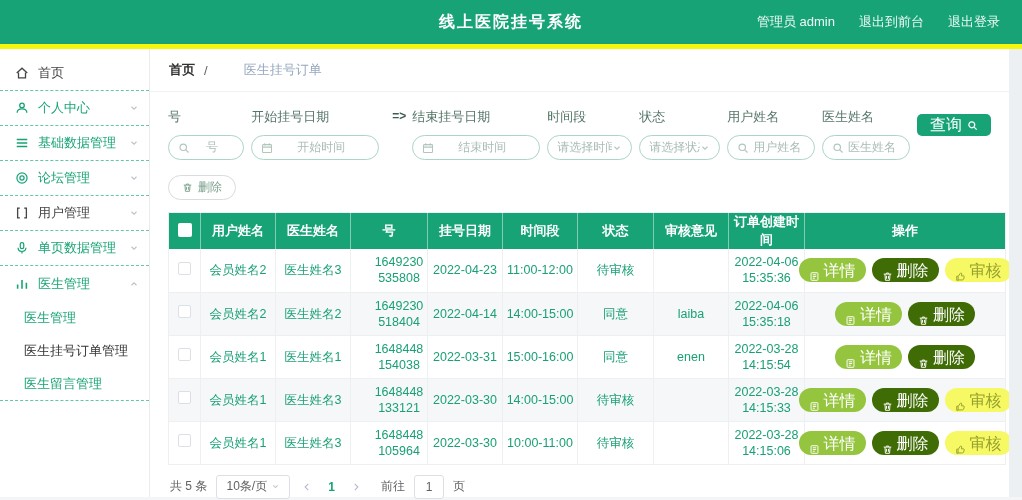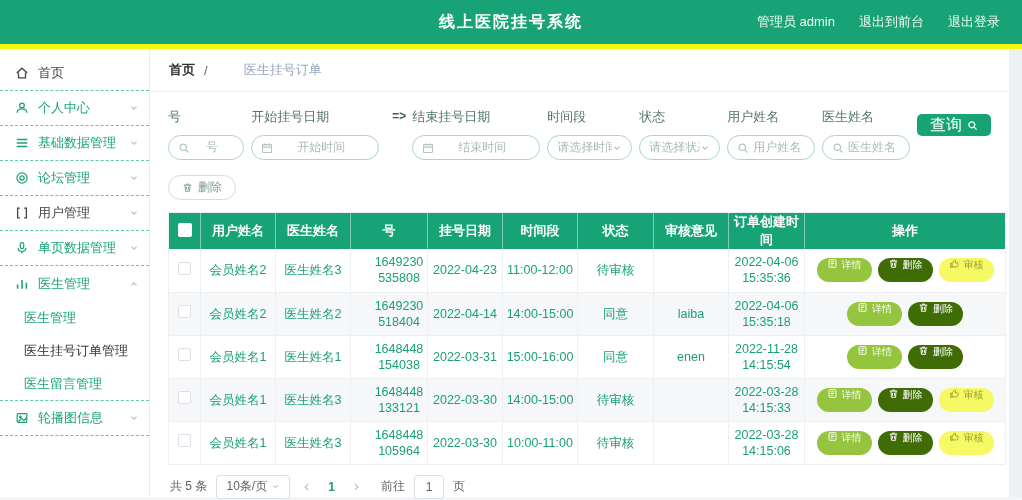--- a/index.html
+++ b/index.html
@@ -53,21 +53,21 @@
   
   table { border-collapse:collapse; width:838px; table-layout:fixed; border:1px solid #ebeef5; }
   thead th { background:#18a377; color:#fff; font-size:13px; font-weight:bold; height:28px; border-right:1px solid rgba(255,255,255,0.45); text-align:center; }
   thead th:last-child { border-right:none; }
   tbody td { height:43px; border:1px solid #edf0f2; border-top:none; text-align:center; color:#1aa077; font-size:12.5px; line-height:16px; vertical-align:middle; padding:2px; }
   tbody tr:nth-child(even) { background:#f5f7f8; }
   td.num { word-break:break-all;padding-left:22px; }
   .cb { width:13px; height:13px; border:1px solid #dcdfe6; border-radius:2px; background:#fff; display:inline-block; cursor:pointer; }
   .cb.head { border:none; width:14px; height:14px; }
   .ops { display:flex; align-items:center; justify-content:center; gap:6px; }
-  .pillbtn { height:24px; border:none; border-radius:13px; font-size:10px; display:inline-flex; align-items:flex-start; gap:4px; padding:0 10px; cursor:pointer; white-space:nowrap; }
+  .pillbtn { height:24px; border:none; border-radius:13px; font-size:16px; display:inline-flex; align-items:flex-end; gap:4px; padding:0 10px; cursor:pointer; white-space:nowrap; }
   .pb-detail { background:#95c53e; color:#fff; }
   .pb-delete { background:#406c05; color:#fff; }
   .pb-audit  { background:#f6f963; color:#97a12f; }
 
   
   .pagination { display:flex; align-items:center; margin:10px 0 0 2px; font-size:12px; color:#606266; gap:9px; }
   .pg-size { width:74px; height:24px; border:1px solid #dcdfe6; border-radius:3px; display:flex; align-items:center; justify-content:center; gap:4px; color:#606266; cursor:pointer; background:#fff; }
   .pg-size .chev { color:#c0c4cc; display:inline-flex; }
   .pg-arrow { color:#b4bccc; display:inline-flex; cursor:pointer; padding:0 3px; }
   .pg-current { color:#18a377; font-weight:bold; padding:0 4px; cursor:pointer; }
@@ -187,35 +187,20 @@
         <span>医生管理</span>
       </div>
       <div class="side-sub active">
         <span>医生挂号订单管理</span>
       </div>
       <div class="side-sub">
         <span>医生留言管理</span>
       </div>
     </div>
 
-    <div class="side-item">
-      <span class="icn">
-          <svg width="14" height="14" viewBox="0 0 16 16" fill="none" stroke="currentColor" stroke-width="1.4">
-            <rect x="2.5" y="3" width="11" height="10" rx="1"></rect>
-            <circle cx="6" cy="6.7" r="1"></circle>
-            <path d="M4 12l3.3-3.8 2.8 2.8 2-2.4 1.4 1.5"></path>
-          </svg>
-        </span>
-      <span>轮播图信息</span>
-      <span class="chev">
-          <svg width="10" height="10" viewBox="0 0 16 16" fill="none" stroke="currentColor" stroke-width="1.8">
-            <path d="M4 6l4 4 4-4"></path>
-          </svg>
-        </span>
-    </div>
   </nav>
 
   <main class="main">
     <div class="breadcrumb">
       <span class="bc-home">首页</span>
       <span class="bc-sep">/</span>
       <span class="bc-cur">医生挂号订单</span>
     </div>
 
     <div class="content">
@@ -428,21 +413,21 @@
           </tr>
           <tr>
             <td><span class="cb"></span></td>
             <td>会员姓名1</td>
             <td>医生姓名1</td>
             <td class="num">1648448154038</td>
             <td>2022-03-31</td>
             <td>15:00-16:00</td>
             <td>同意</td>
             <td>enen</td>
-            <td>2022-11-28 14:15:54</td>
+            <td>2022-03-28 14:15:54</td>
             <td>
                 <div class="ops">
               <button class="pillbtn pb-detail">
                     <span>
                       <svg width="11" height="11" viewBox="0 0 16 16" fill="none" stroke="currentColor" stroke-width="1.4">
                         <rect x="3" y="2.5" width="10" height="11" rx="1"></rect>
                         <path d="M5.5 5.5h5M5.5 8h5M5.5 10.5h3"></path>
                       </svg>
                     </span>
                     <span>详情</span>

